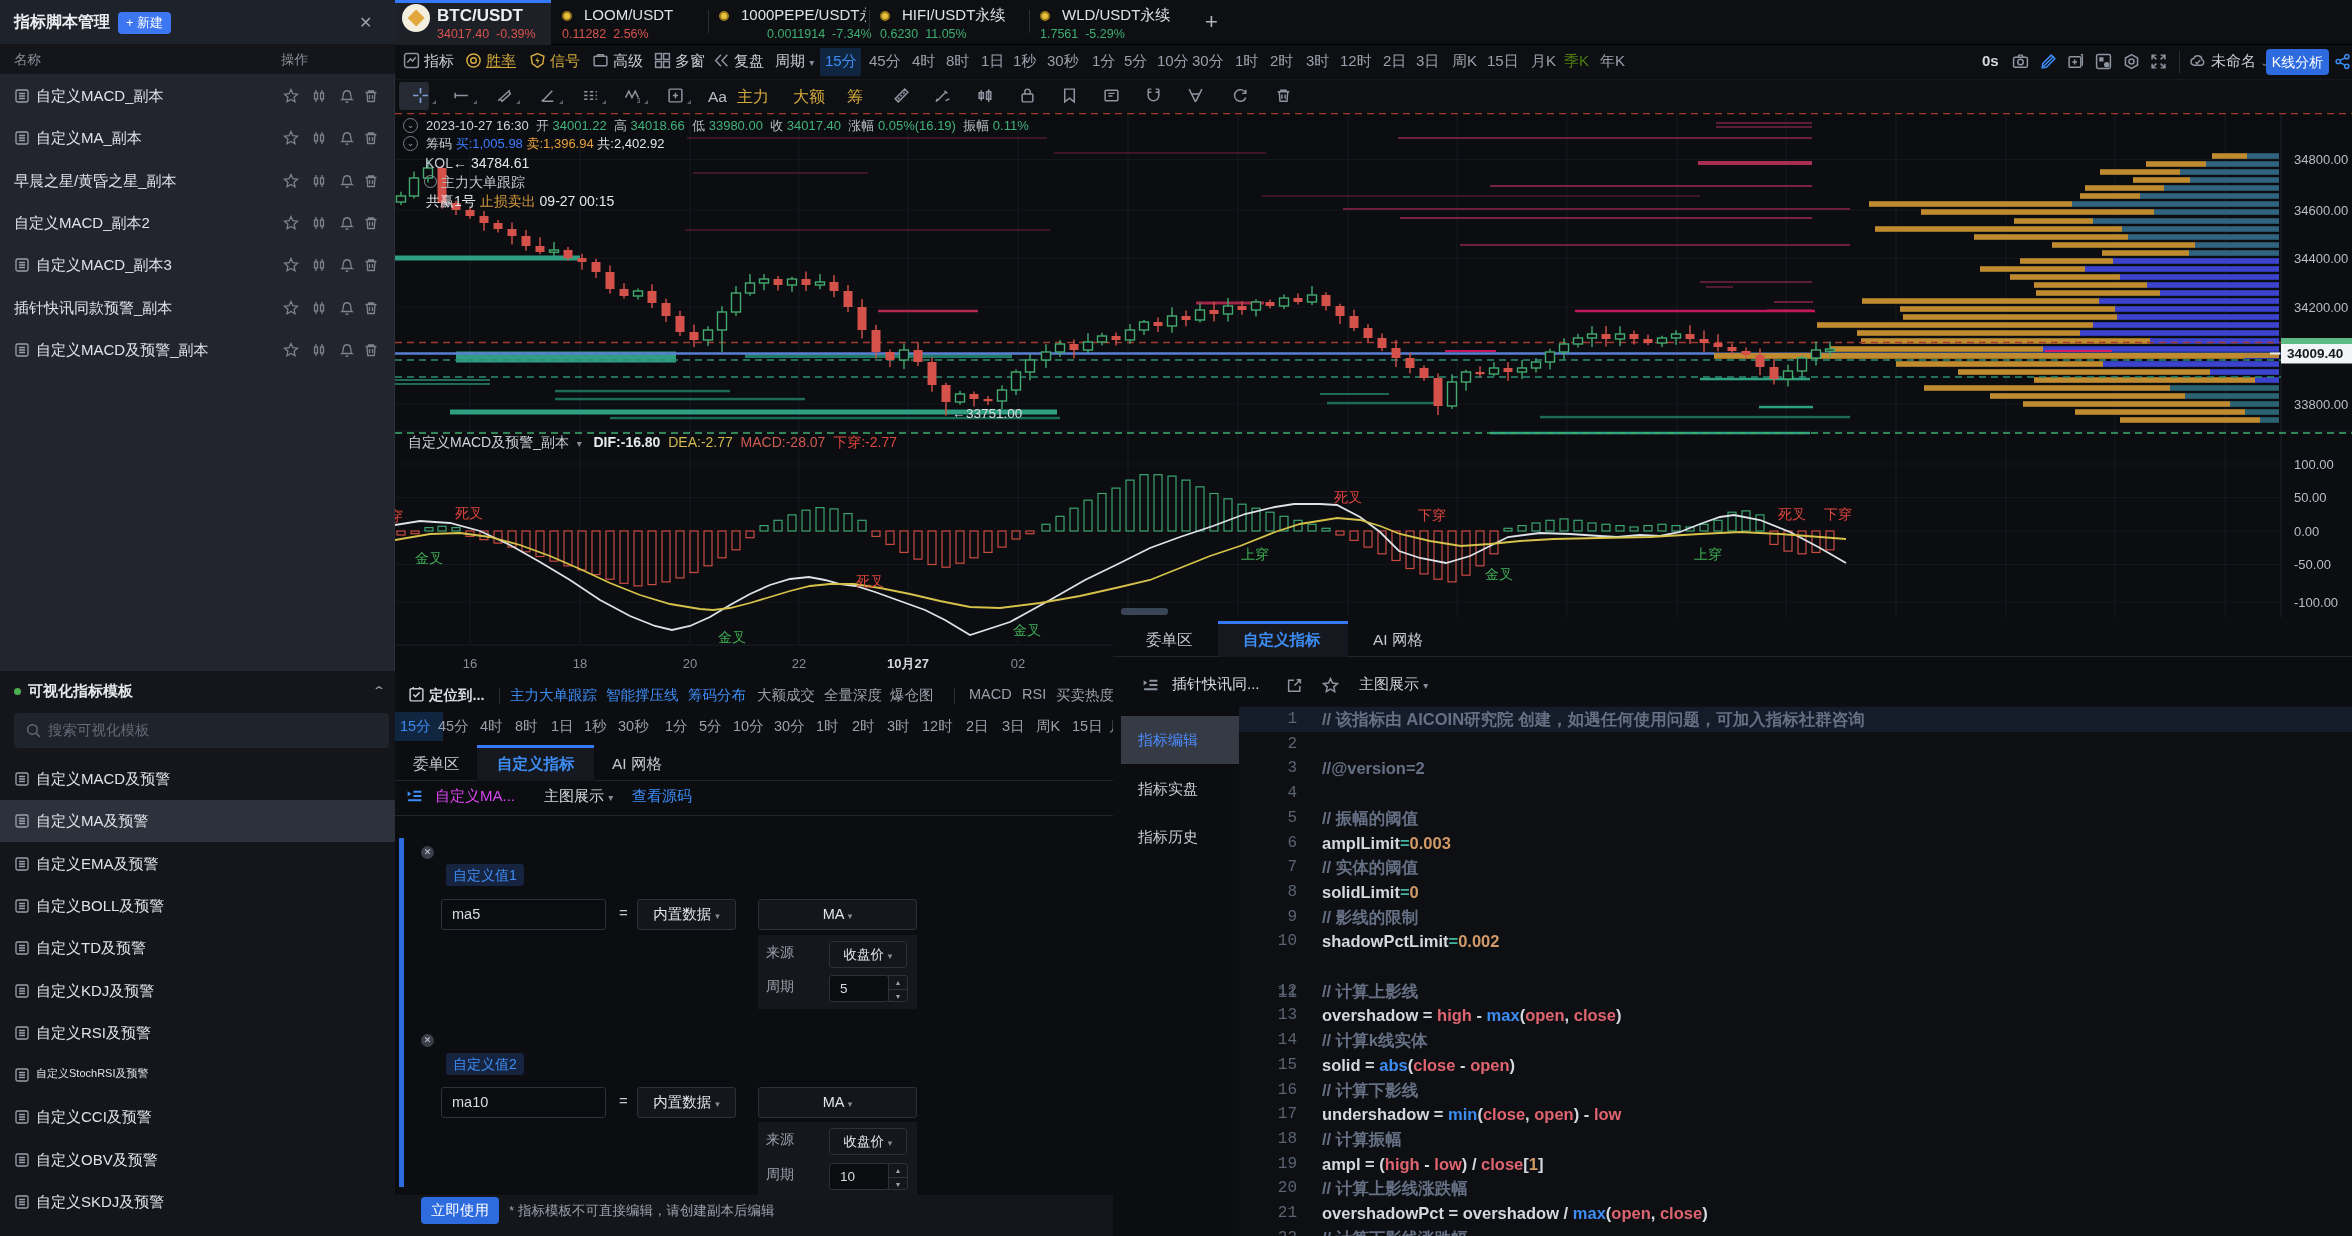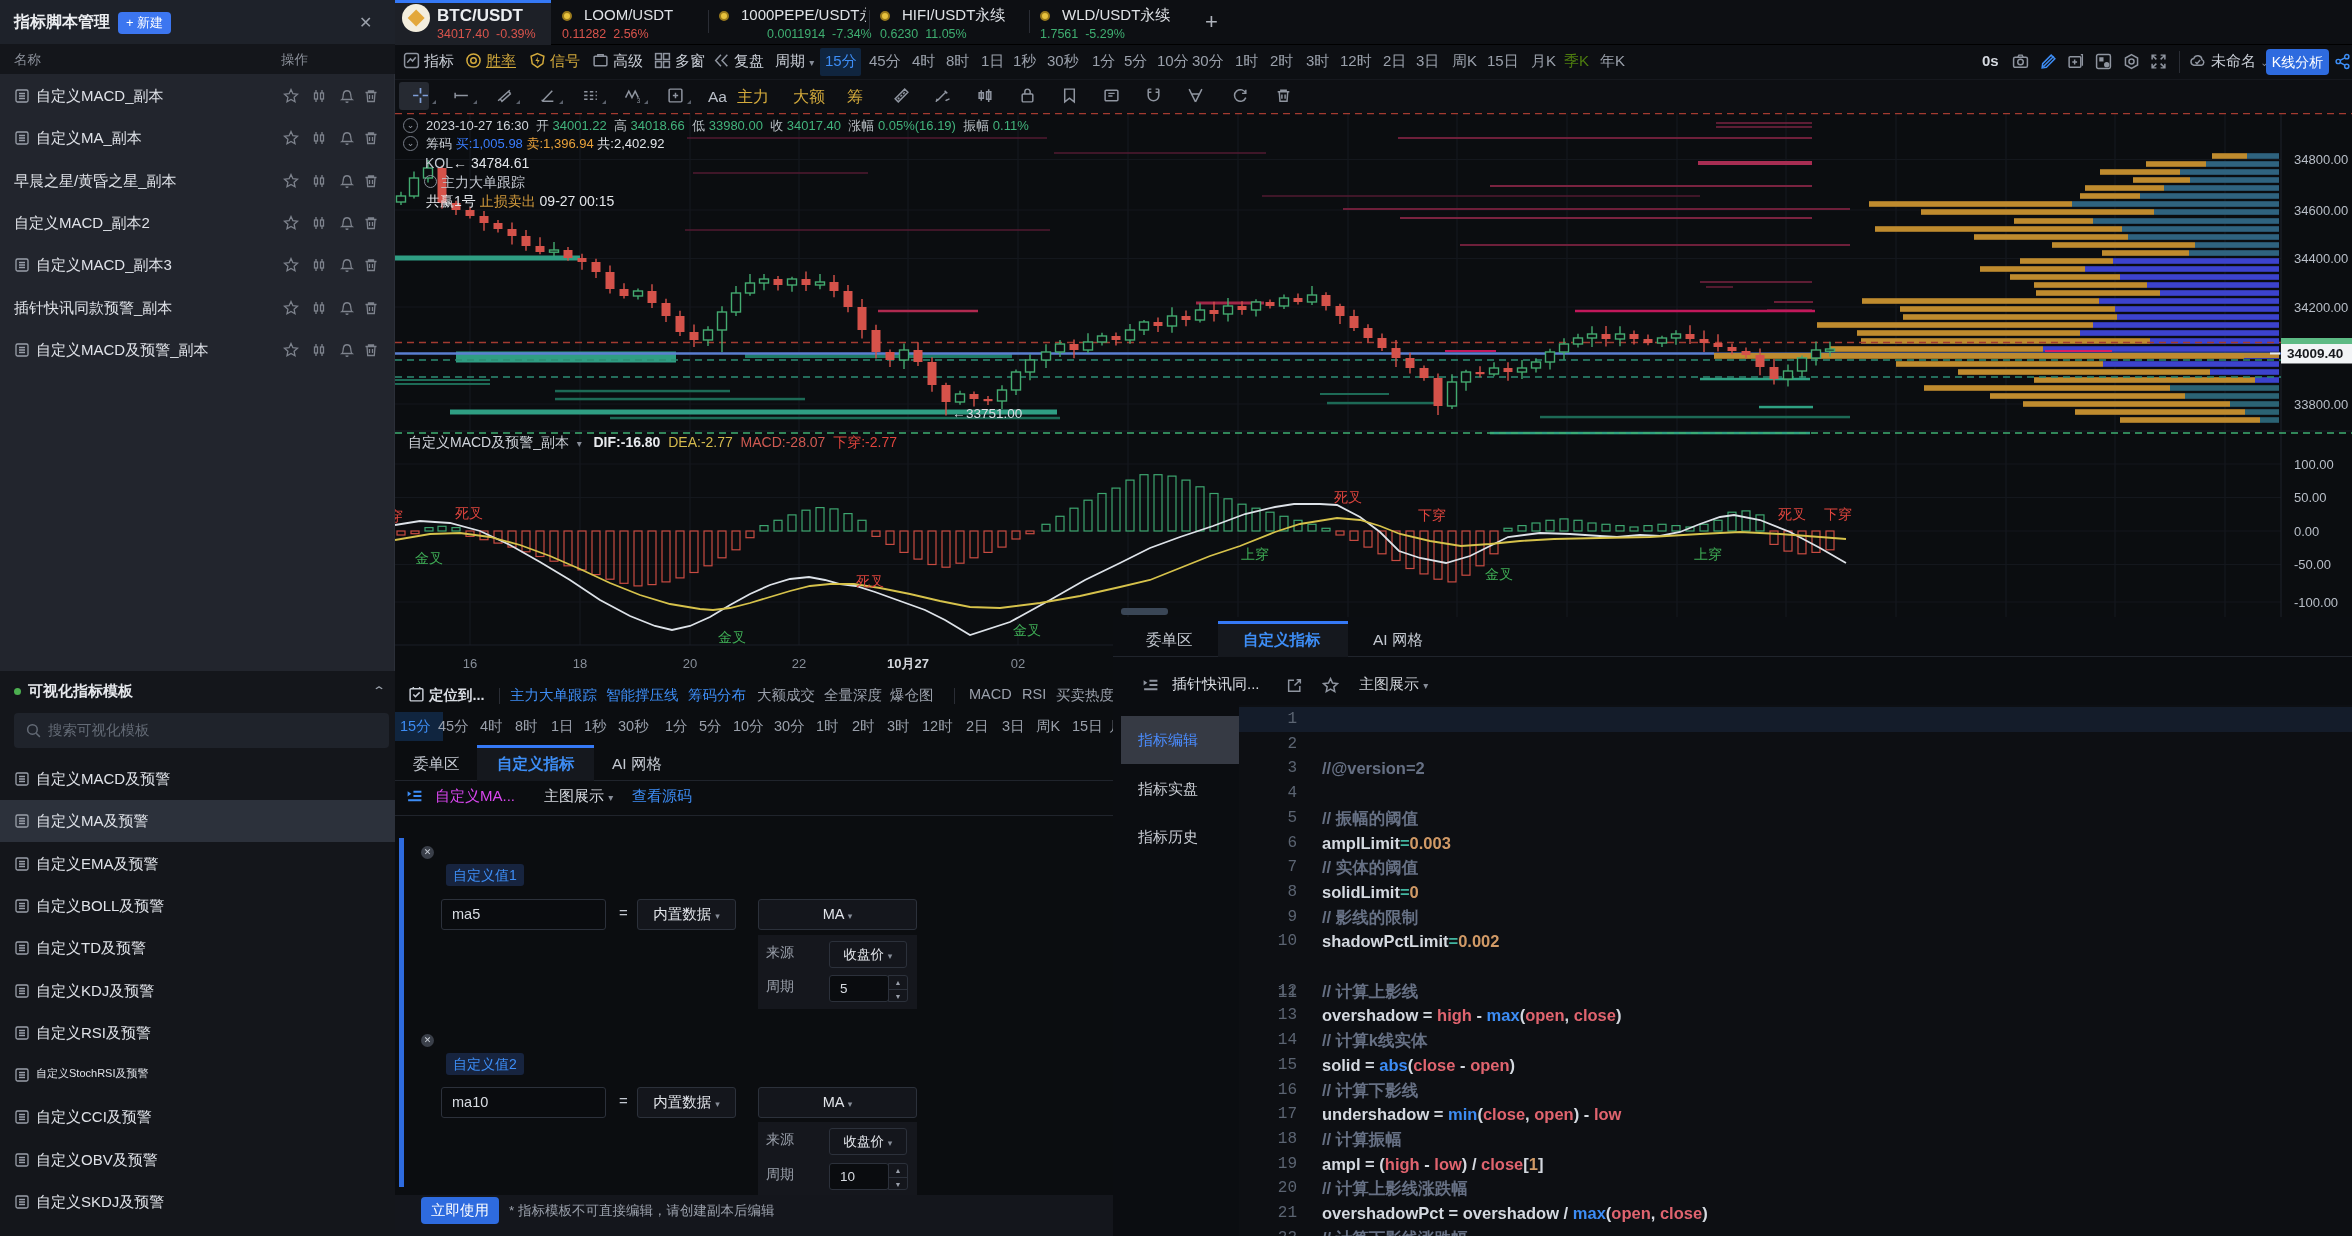--- a/index.html
+++ b/index.html
@@ -866,20 +866,21 @@
           </g>
         </svg></div>
 <div class="abs" style="left:246px;top:58px;font-size:15px;color:#cfd3d9;">主图展示 <span style="font-size:10px;color:#878d98;">▾</span></div>
 <div class="abs" style="left:8px;top:99px;width:118px;height:48px;background:#363a44;"></div>
 <div class="abs" style="left:25px;top:114px;font-size:15px;color:#4a8cff;">指标编辑</div>
 <div class="abs" style="left:25px;top:163px;font-size:15px;color:#c8ccd3;">指标实盘</div>
 <div class="abs" style="left:25px;top:211px;font-size:15px;color:#c8ccd3;">指标历史</div>
 <div class="abs" style="left:126px;top:88px;width:1113px;height:531px;background:#0d0f13;font-family:'Liberation Mono',monospace;">
 <div class="abs" style="left:0;top:2px;width:1113px;height:24.7px;background:#141c2a;"></div>
 <div class="abs" style="left:0;top:2.0px;width:58px;text-align:right;font-size:16px;color:#5b6472;line-height:24.7px;font-family:'Liberation Mono',monospace;">1</div>
+<div class="abs" style="left:83px;top:2.0px;font-size:16.5px;font-weight:bold;line-height:24.7px;white-space:pre;font-family:'Liberation Mono',monospace;"><span style="color:#667084">// 该指标由 AICOIN研究院 创建，如遇任何使用问题，可加入指标社群咨询</span></div>
 <div class="abs" style="left:0;top:26.7px;width:58px;text-align:right;font-size:16px;color:#5b6472;line-height:24.7px;font-family:'Liberation Mono',monospace;">2</div>
 <div class="abs" style="left:0;top:51.4px;width:58px;text-align:right;font-size:16px;color:#5b6472;line-height:24.7px;font-family:'Liberation Mono',monospace;">3</div>
 <div class="abs" style="left:83px;top:51.4px;font-size:16.5px;font-weight:bold;line-height:24.7px;white-space:pre;font-family:'Liberation Mono',monospace;"><span style="color:#667084">//@version=2</span></div>
 <div class="abs" style="left:0;top:76.1px;width:58px;text-align:right;font-size:16px;color:#5b6472;line-height:24.7px;font-family:'Liberation Mono',monospace;">4</div>
 <div class="abs" style="left:0;top:100.8px;width:58px;text-align:right;font-size:16px;color:#5b6472;line-height:24.7px;font-family:'Liberation Mono',monospace;">5</div>
 <div class="abs" style="left:83px;top:100.8px;font-size:16.5px;font-weight:bold;line-height:24.7px;white-space:pre;font-family:'Liberation Mono',monospace;"><span style="color:#667084">// 振幅的阈值</span></div>
 <div class="abs" style="left:0;top:125.5px;width:58px;text-align:right;font-size:16px;color:#5b6472;line-height:24.7px;font-family:'Liberation Mono',monospace;">6</div>
 <div class="abs" style="left:83px;top:125.5px;font-size:16.5px;font-weight:bold;line-height:24.7px;white-space:pre;font-family:'Liberation Mono',monospace;"><span style="color:#d4d9e0">amplLimit</span><span style="color:#43b5a0">=</span><span style="color:#d19a66">0.003</span></div>
 <div class="abs" style="left:0;top:150.2px;width:58px;text-align:right;font-size:16px;color:#5b6472;line-height:24.7px;font-family:'Liberation Mono',monospace;">7</div>
 <div class="abs" style="left:83px;top:150.2px;font-size:16.5px;font-weight:bold;line-height:24.7px;white-space:pre;font-family:'Liberation Mono',monospace;"><span style="color:#667084">// 实体的阈值</span></div>

